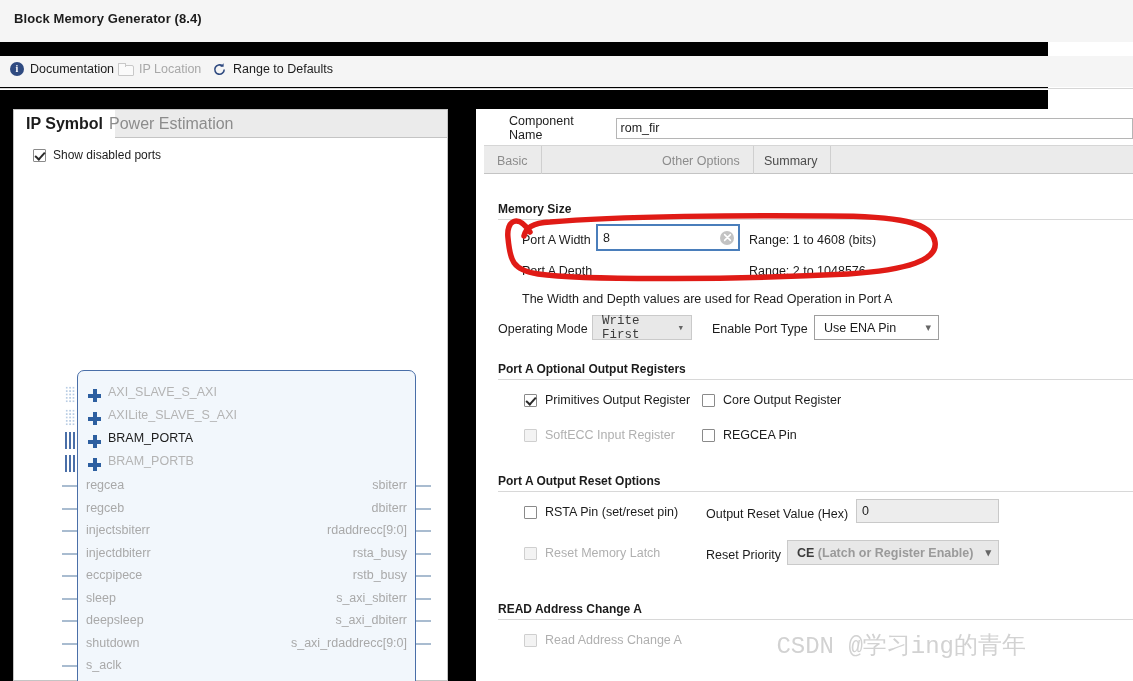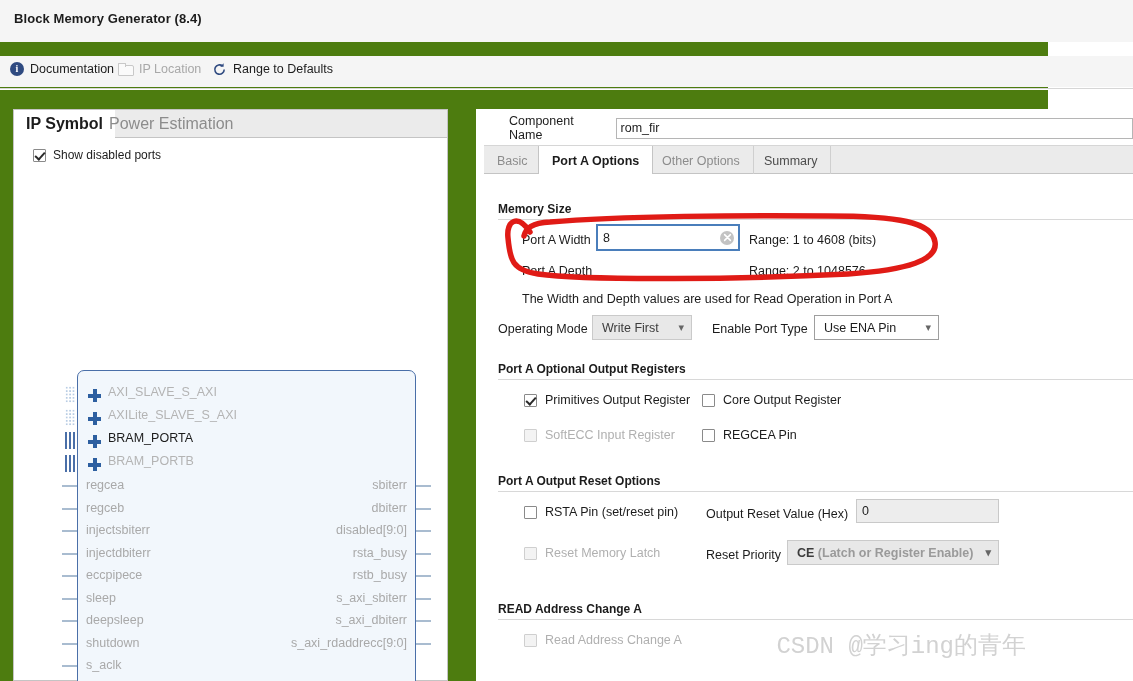--- a/index.html
+++ b/index.html
@@ -4,21 +4,21 @@
 <style>
   html, body {
     margin: 0; padding: 0;
     width: 1133px; height: 681px;
     overflow: hidden;
     background: #ffffff;
     font-family: "Liberation Sans", sans-serif;
     font-size: 12px;
     color: #1a1a1a;
   }
-  #root { position: relative; width: 1048px; height: 681px; background:#4d7c0f; }
+  #root { position: relative; width: 1048px; height: 681px; background:#000000; }
 
   
   .titlebar {
     position:absolute; left:0; top:0; width:1133px; height:42px;
     background:#f5f5f5;
   }
   .title-text {
     position:absolute; left:14px; top:11px;
     font-size:13px; font-weight:bold; color:#1c1c1c;
     letter-spacing:0.1px;
@@ -329,21 +329,21 @@
       <div class="pin-stub" style="left:-16px; top:294px;"></div>
       <div class="pin-label left" style="top:287px; left:8px;">s_aclk</div>
 
       <div class="pin-stub" style="right:-16px; top:114px;"></div>
       <div class="pin-label right" style="top:107px; right:8px;">sbiterr</div>
 
       <div class="pin-stub" style="right:-16px; top:137px;"></div>
       <div class="pin-label right" style="top:130px; right:8px;">dbiterr</div>
 
       <div class="pin-stub" style="right:-16px; top:159px;"></div>
-      <div class="pin-label right" style="top:152px; right:8px;">disabled[9:0]</div>
+      <div class="pin-label right" style="top:152px; right:8px;">rdaddrecc[9:0]</div>
 
       <div class="pin-stub" style="right:-16px; top:182px;"></div>
       <div class="pin-label right" style="top:175px; right:8px;">rsta_busy</div>
 
       <div class="pin-stub" style="right:-16px; top:204px;"></div>
       <div class="pin-label right" style="top:197px; right:8px;">rstb_busy</div>
 
       <div class="pin-stub" style="right:-16px; top:227px;"></div>
       <div class="pin-label right" style="top:220px; right:8px;">s_axi_sbiterr</div>
 
@@ -359,23 +359,20 @@
   <div class="right-panel">
 
     <div class="comp-row">
       <span class="comp-label">Component Name</span>
       <div class="comp-input">rom_fir</div>
     </div>
 
     <div class="rp-tabs">
       <div class="rp-tab inactive" style="left:0;">
         <span>Basic</span>
-      </div>
-      <div class="rp-tab active" style="left:54px;">
-        <span>Port A Options</span>
       </div>
       <div class="rp-tab inactive" style="left:165px;">
         <span>Other Options</span>
       </div>
       <div class="rp-tab enabled-inactive" style="left:267px;">
         <span>Summary</span>
       </div>
     </div>
 
     <div class="rp-body">
@@ -393,21 +390,21 @@
         </span>
       </div>
       <div class="field-label" style="left:265px; top:59px;">Range: 1 to 4608 (bits)</div>
 
       <div class="field-label" style="left:38px; top:90px;">Port A Depth</div>
       <div class="field-label" style="left:265px; top:90px;">Range: 2 to 1048576</div>
 
       <div class="note" style="left:38px; top:118px;">The Width and Depth values are used for Read Operation in Port A</div>
 
       <div class="field-label" style="left:14px; top:148px;">Operating Mode</div>
-      <div class="combo disabledish" style="left:108px; top:141px; width:100px;">
+      <div class="combo disabledish" style="left:108px; top:141px; width:100px;font-family:Liberation Mono, monospace;">
         <span>Write First</span>
         <span class="caret">▾</span>
       </div>
 
       <div class="field-label" style="left:228px; top:148px;">Enable Port Type</div>
       <div class="combo enabled" style="left:330px; top:141px; width:125px;">
         <span>Use ENA Pin</span>
         <span class="caret">▾</span>
       </div>
 

